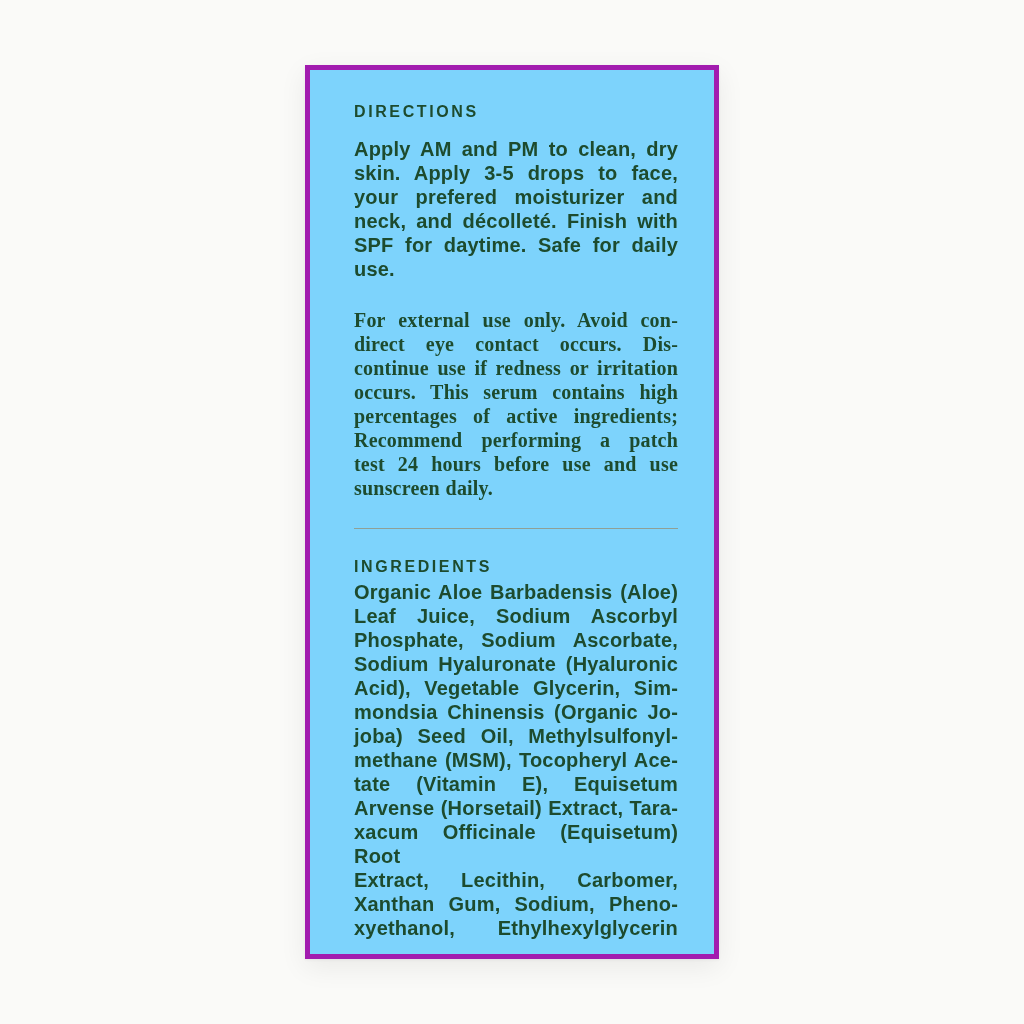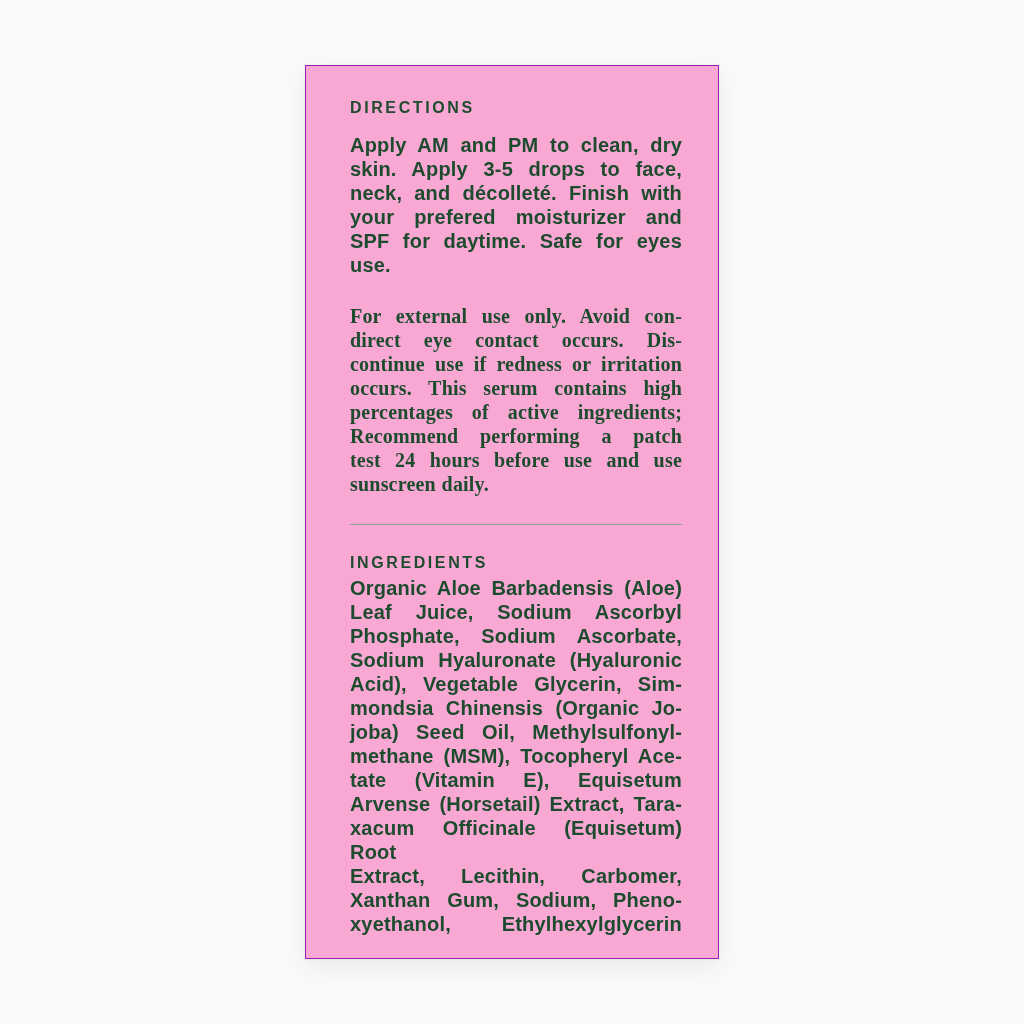--- a/index.html
+++ b/index.html
@@ -15,22 +15,22 @@
     width: 1024px;
     height: 1024px;
     display: flex;
     align-items: center;
     justify-content: center;
   }
   .label-card {
     box-sizing: border-box;
     width: 414px;
     height: 894px;
-    background: #f9a8d4;
-    border: 1px solid #a21caf;
+    background: #7dd3fc;
+    border: 5px solid #a21caf;
     box-shadow: 0 1px 3px rgba(0,0,0,0.05), 0 8px 26px rgba(0,0,0,0.07);
     padding: 32px 36px 36px 44px;
   }
   .section-heading {
     color: #1d4b2e;
     font-size: 16px;
     line-height: 20px;
     font-weight: 700;
     letter-spacing: 2.6px;
     margin: 0;
@@ -65,23 +65,23 @@
 <body>
 
 <div class="stage">
   <div class="label-card">
 
     <h2 class="section-heading">DIRECTIONS</h2>
 
     <div class="tpara last-left mt-para1">
         <div>Apply AM and PM to clean, dry</div>
         <div>skin. Apply 3-5 drops to face,</div>
+        <div>your prefered moisturizer and</div>
         <div>neck, and décolleté. Finish with</div>
-        <div>your prefered moisturizer and</div>
-        <div>SPF for daytime. Safe for eyes use.</div>
+        <div>SPF for daytime. Safe for daily use.</div>
       </div>
 
     <div class="tpara last-left mt-para2">
         <div>For external use only. Avoid con-</div>
         <div>direct eye contact occurs. Dis-</div>
         <div>continue use if redness or irritation</div>
         <div>occurs. This serum contains high</div>
         <div>percentages of active ingredients;</div>
         <div>Recommend performing a patch</div>
         <div>test 24 hours before use and use</div>

